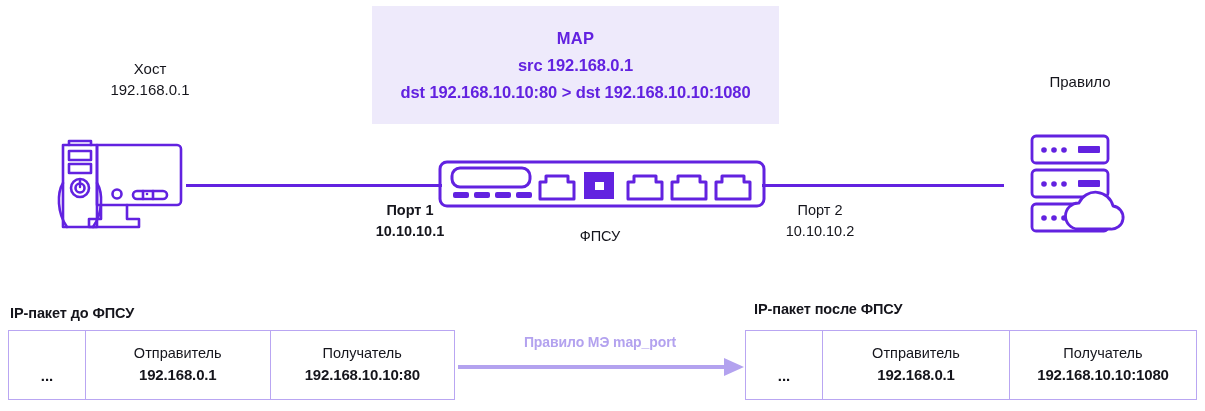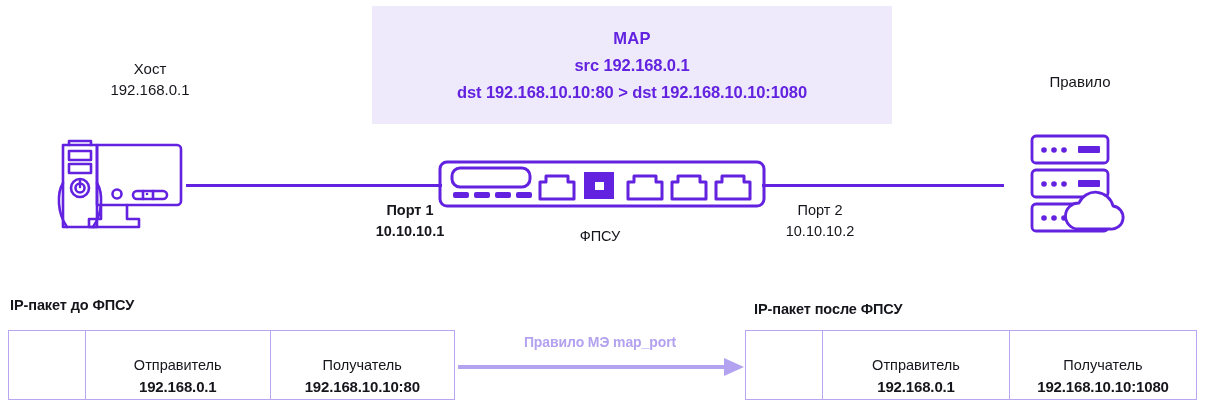--- a/index.html
+++ b/index.html
@@ -21,21 +21,21 @@
     left: 0; top: 0;
     width: 1205px;
     height: 411px;
   }
 
   
   .map-box {
     position: absolute;
     left: 372px;
     top: 6px;
-    width: 520px;
+    width: 407px;
     height: 118px;
     background: #eeeafb;
     box-sizing: border-box;
     display: flex;
     flex-direction: column;
     align-items: center;
     justify-content: center;
   }
   .map-line {
     color: #6222e0;
@@ -109,41 +109,41 @@
 
   
   .pkt-heading {
     position: absolute;
     font-size: 14.5px;
     font-weight: bold;
     color: #15151c;
     white-space: nowrap;
     letter-spacing: -0.1px;
   }
-  .head-left  { left: 10px;  top: 297px; }
+  .head-left  { left: 10px;  top: 305px; }
   .head-right { left: 754px; top: 301px; }
 
   .pkt-table {
     position: absolute;
     top: 330px;
     height: 70px;
     border: 1.6px solid #b9a6f2;
     box-sizing: border-box;
     display: flex;
     background: #ffffff;
   }
   .tbl-left  { left: 8px;   width: 447px; }
   .tbl-right { left: 745px; width: 452px; }
 
   .pkt-cell {
     box-sizing: border-box;
     display: flex;
     flex-direction: column;
     align-items: center;
-    justify-content: flex-end;
+    justify-content: center;
     border-right: 1.6px solid #b9a6f2;
     overflow: hidden;
   }
   .pkt-cell:last-child { border-right: none; }
   .cell-ellipsis { flex: 0 0 77px; }
   .cell-data     { flex: 1 1 0; }
 
   .cell-head {
     font-size: 14.5px;
     color: #15151c;

